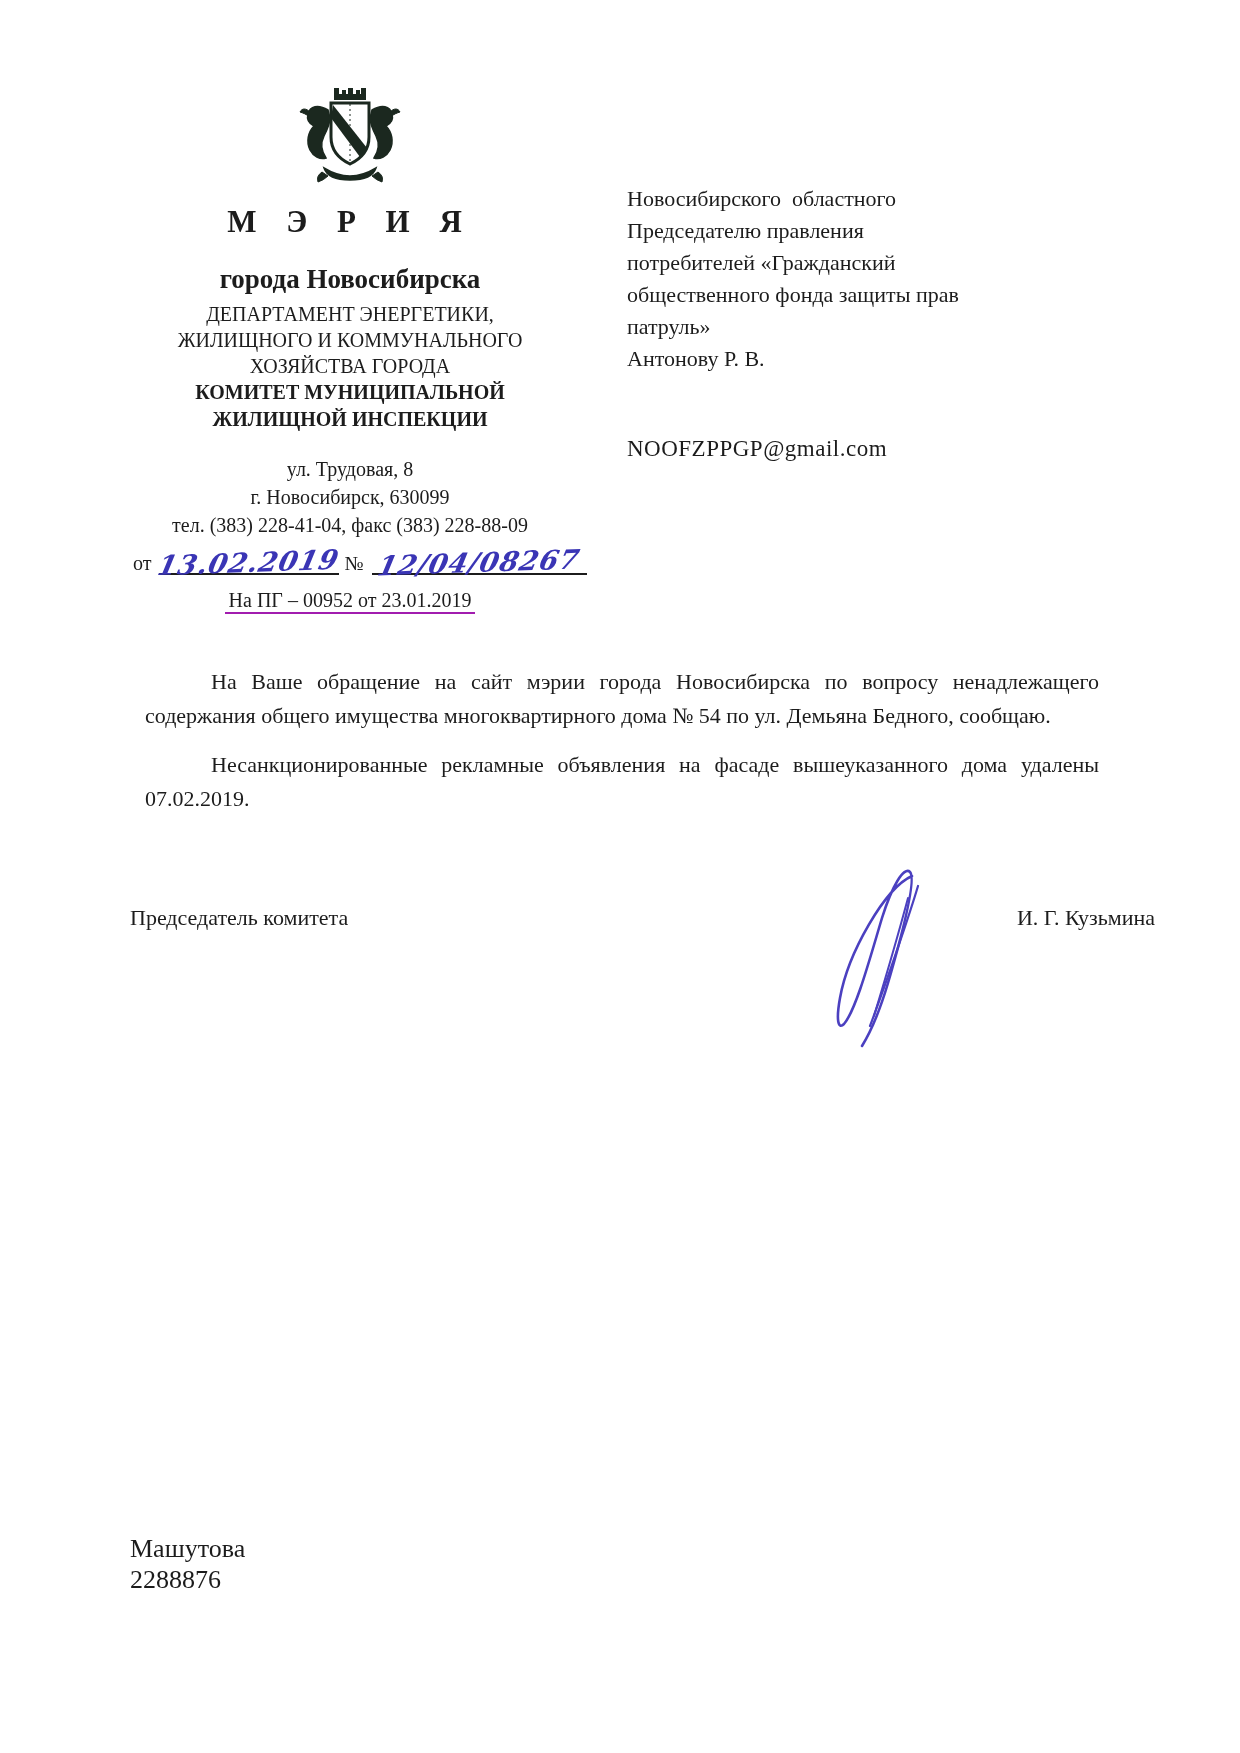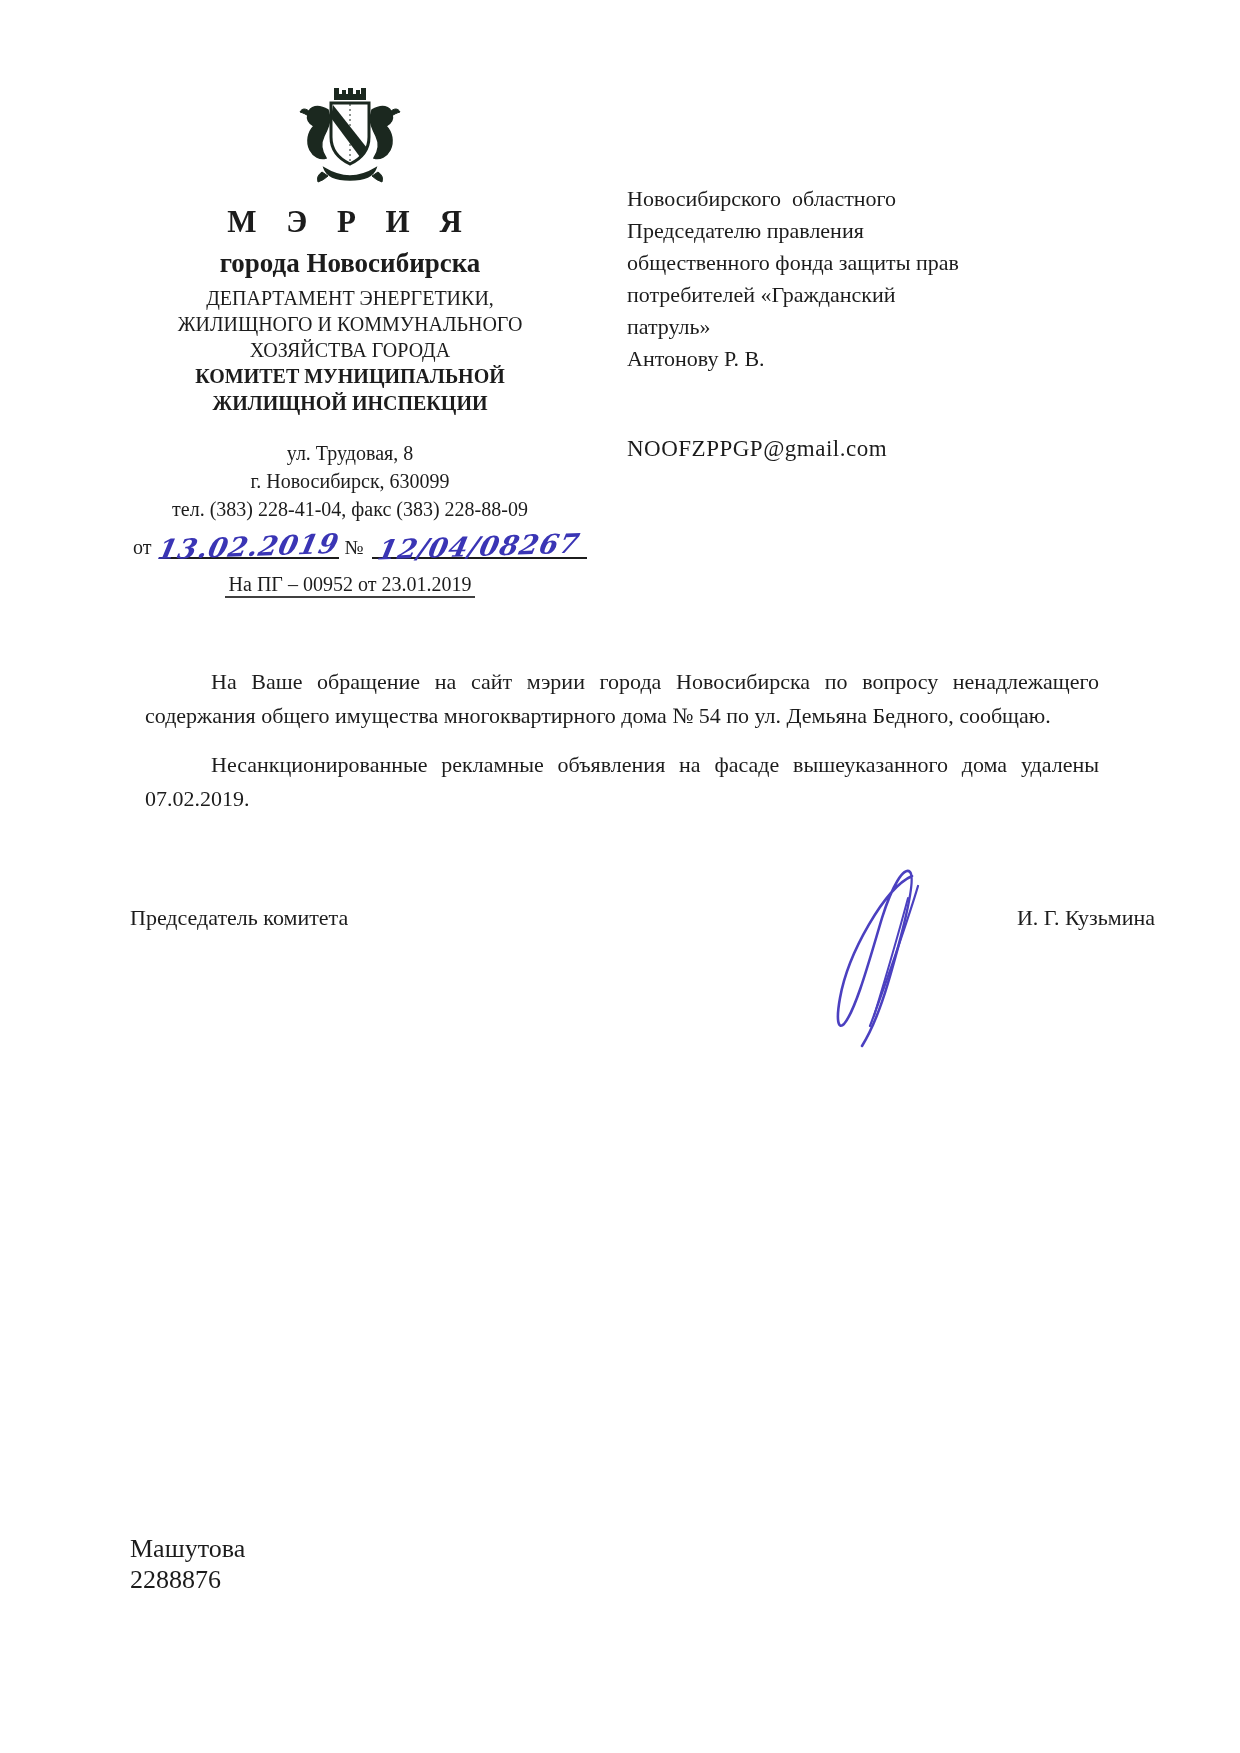--- a/index.html
+++ b/index.html
@@ -10,21 +10,21 @@
     font-family:"Liberation Serif","DejaVu Serif",serif;
     color:#1c1c1c;
     overflow:hidden;
   }
   
   .lh{
     position:absolute;left:105px;top:88px;width:490px;
     text-align:center;
   }
   .emblem{display:block;margin:0 auto 10px auto;}
-  .org1{font-size:31px;font-weight:bold;letter-spacing:11px;margin:6px 0 8px 0;}
+  .org1{font-size:31px;font-weight:bold;letter-spacing:11px;margin:6px 0 24px 0;}
   .org2{font-size:27px;font-weight:bold;margin:0 0 6px 0;}
   .dept{font-size:20px;line-height:26px;}
   .committee{font-size:20px;font-weight:bold;line-height:27px;}
   .addr{font-size:20px;line-height:28px;}
   .addr-block{margin-top:22px;}
   .ref-line{
     margin-top:12px;font-size:20px;text-align:left;
     padding-left:28px;white-space:nowrap;
   }
   .hw-slot{
@@ -36,21 +36,21 @@
   .handwriting{
     display:inline-block;
     font-family:"DejaVu Serif",serif;
     font-style:italic;font-weight:bold;
     font-size:27px;color:#3a35b5;
     transform:skewX(-14deg) rotate(-2deg);
     letter-spacing:1px;
     position:relative;top:2px;
   }
   .reply-ref{margin-top:14px;font-size:20px;}
-  .reply-ref .u{border-bottom:2px solid #404040;padding:0 4px 1px 4px;}
+  .reply-ref .u{border-bottom:2px solid #a21caf;padding:0 4px 1px 4px;}
   
   .addressee{
     position:absolute;left:627px;top:183px;width:480px;
     font-size:22px;line-height:32px;text-align:left;
   }
   .addressee .line{white-space:pre-wrap;}
   .addressee-name{font-size:22px;}
   .addressee-email{margin-top:58px;font-size:23px;letter-spacing:0.5px;}
   
   .body-text{
@@ -127,22 +127,22 @@
     </div>
 
     <div class="reply-ref">
       <span class="u">На ПГ – 00952 от 23.01.2019</span>
     </div>
   </div>
 
   <div class="addressee">
     <div class="line">Новосибирского  областного</div>
     <div class="line">Председателю правления</div>
+    <div class="line">потребителей «Гражданский</div>
     <div class="line">общественного фонда защиты прав</div>
-    <div class="line">потребителей «Гражданский</div>
     <div class="line">патруль»</div>
     <div class="addressee-name">Антонову Р. В.</div>
     <div class="addressee-email">NOOFZPPGP@gmail.com</div>
   </div>
 
   <div class="body-text">
     <p>На Ваше обращение на сайт мэрии города Новосибирска по вопросу ненадлежащего содержания общего имущества многоквартирного дома № 54 по ул. Демьяна Бедного, сообщаю.</p>
     <p>Несанкционированные рекламные объявления на фасаде вышеуказанного дома удалены 07.02.2019.</p>
   </div>
 

